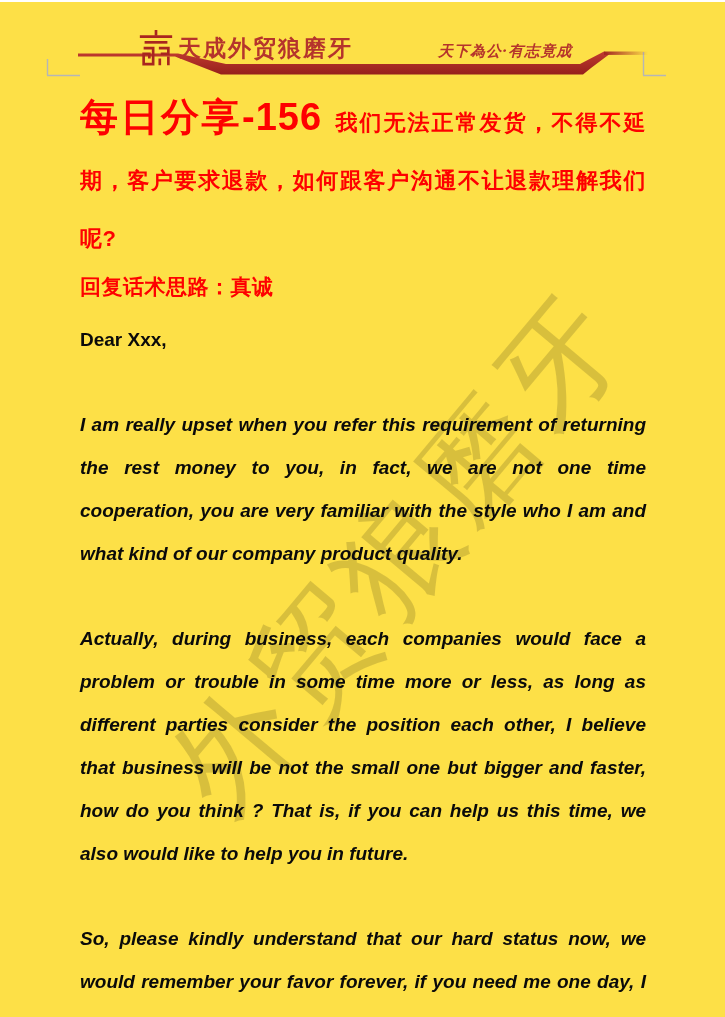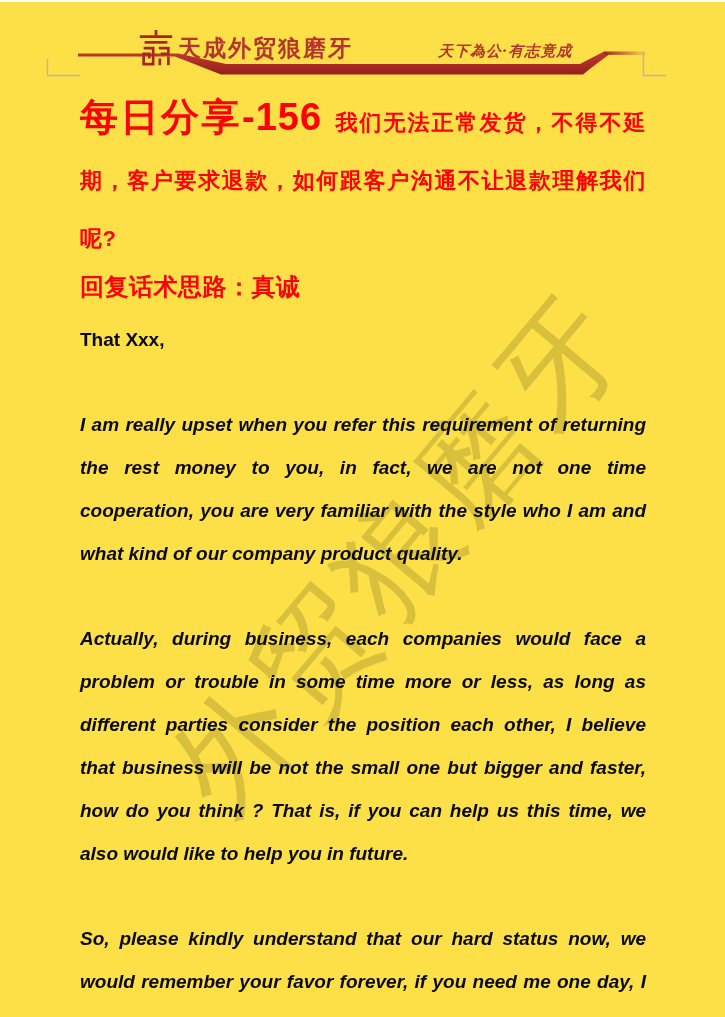--- a/index.html
+++ b/index.html
@@ -28,21 +28,21 @@
     color:#000000;opacity:0.14;user-select:none;
   }
   
   .content{position:absolute;left:80px;top:88px;width:566px;z-index:2;}
   .doc-title{
     margin:0;color:#fe0000;font-weight:800;line-height:55px;text-align:justify;
   }
   .doc-title .series{font-size:38px;margin-right:12px;letter-spacing:1px;}
   .doc-title .question{font-size:22px;letter-spacing:0.5px;}
   .reply-hint{
-    margin-top:6px;color:#fe0000;font-weight:800;font-size:24px;line-height:30px;
+    margin-top:6px;color:#fe0000;font-weight:800;font-size:21px;line-height:30px;
     letter-spacing:0.5px;
   }
   .letter{color:#0a0a0a;font-weight:bold;font-size:19px;line-height:43px;text-align:justify;}
   .letter p{margin:0;}
   .letter .salutation{margin-top:16px;text-align:left;}
   .letter .para{margin-top:42px;font-style:italic;}
 </style>
 </head>
 <body>
 
@@ -81,21 +81,21 @@
 
   <div class="watermark">外贸狼磨牙</div>
 
   <div class="content">
 
     <h1 class="doc-title"><span class="series">每日分享-156</span><span class="question">我们无法正常发货，不得不延期，客户要求退款，如何跟客户沟通不让退款理解我们呢?</span></h1>
 
     <div class="reply-hint"><span>回复话术思路：</span><span>真诚</span></div>
 
     <div class="letter">
-      <p class="salutation">That Xxx,</p>
+      <p class="salutation">Dear Xxx,</p>
       <p class="para">I am really upset when you refer this requirement of returning the rest money to you, in fact, we are not one time cooperation, you are very familiar with the style who I am and what kind of our company product quality.</p>
       <p class="para">Actually, during business, each companies would face a problem or trouble in some time more or less, as long as different parties consider the position each other, I believe that business will be not the small one but bigger and faster, how do you think ? That is, if you can help us this time, we also would like to help you in future.</p>
       <p class="para">So, please kindly understand that our hard status now, we would remember your favor forever, if you need me one day, I would do.</p>
 
     </div>
 
   </div>
 </div>
 
 </body></html>

